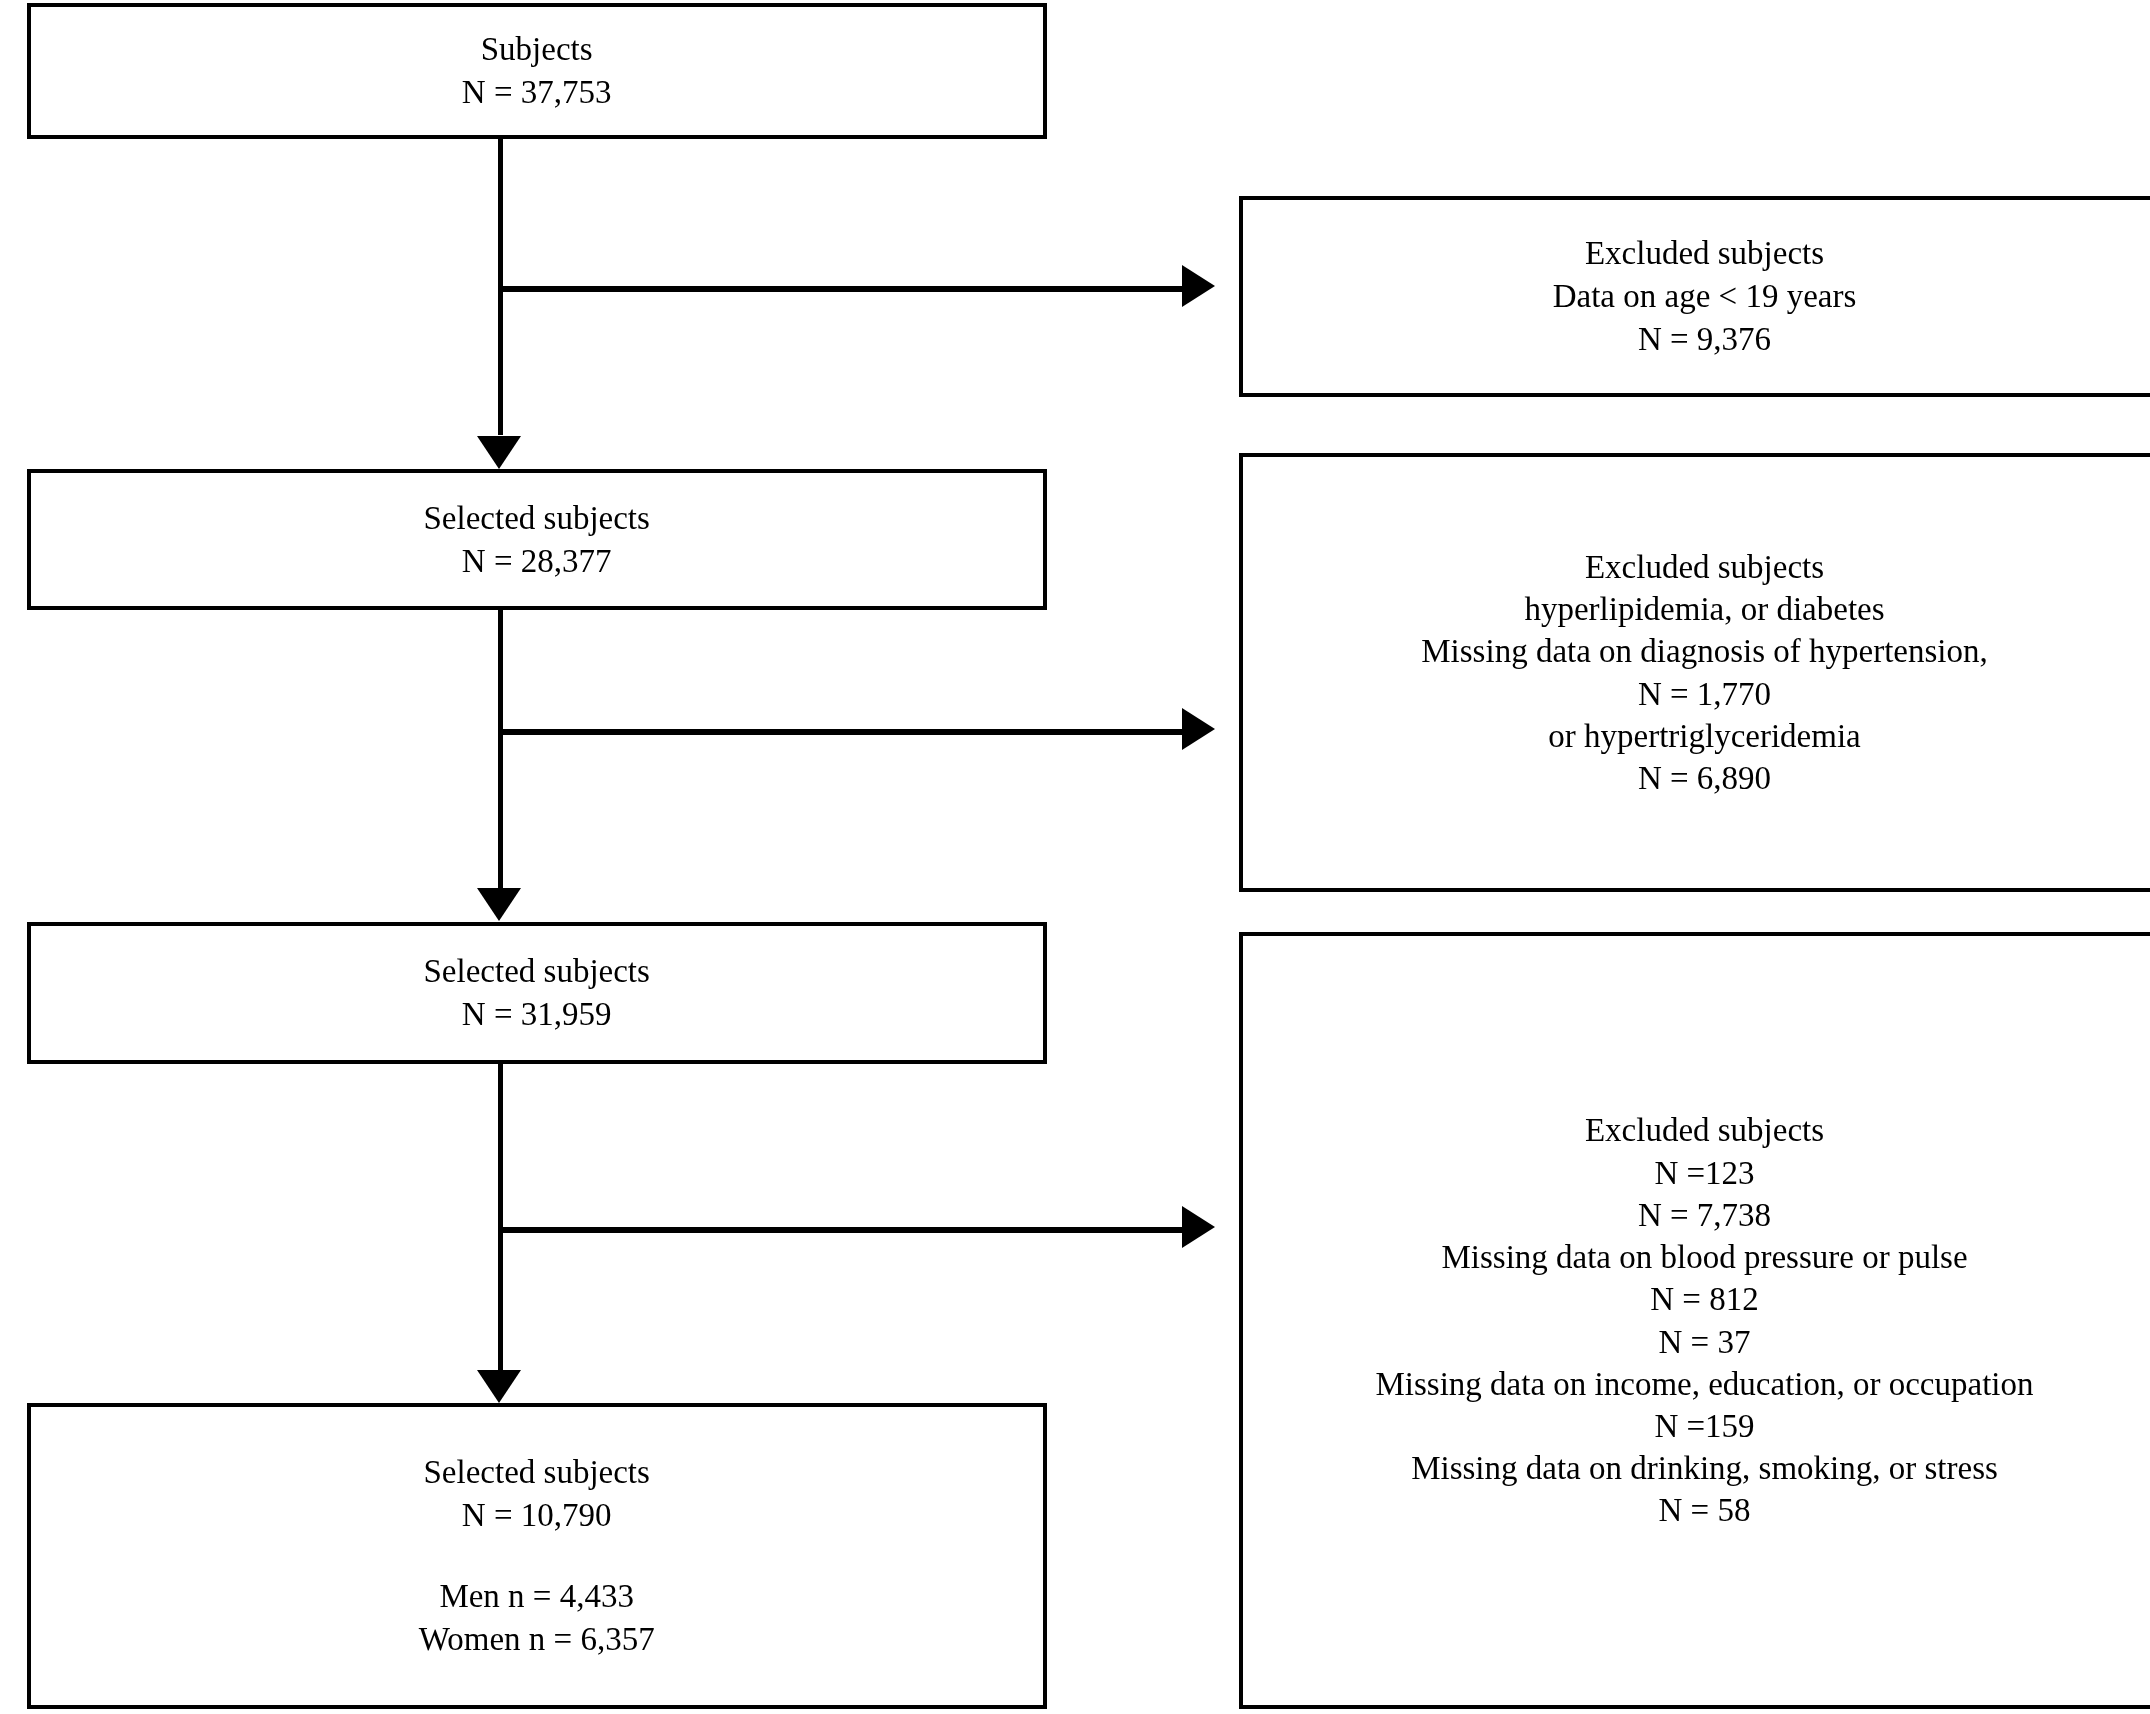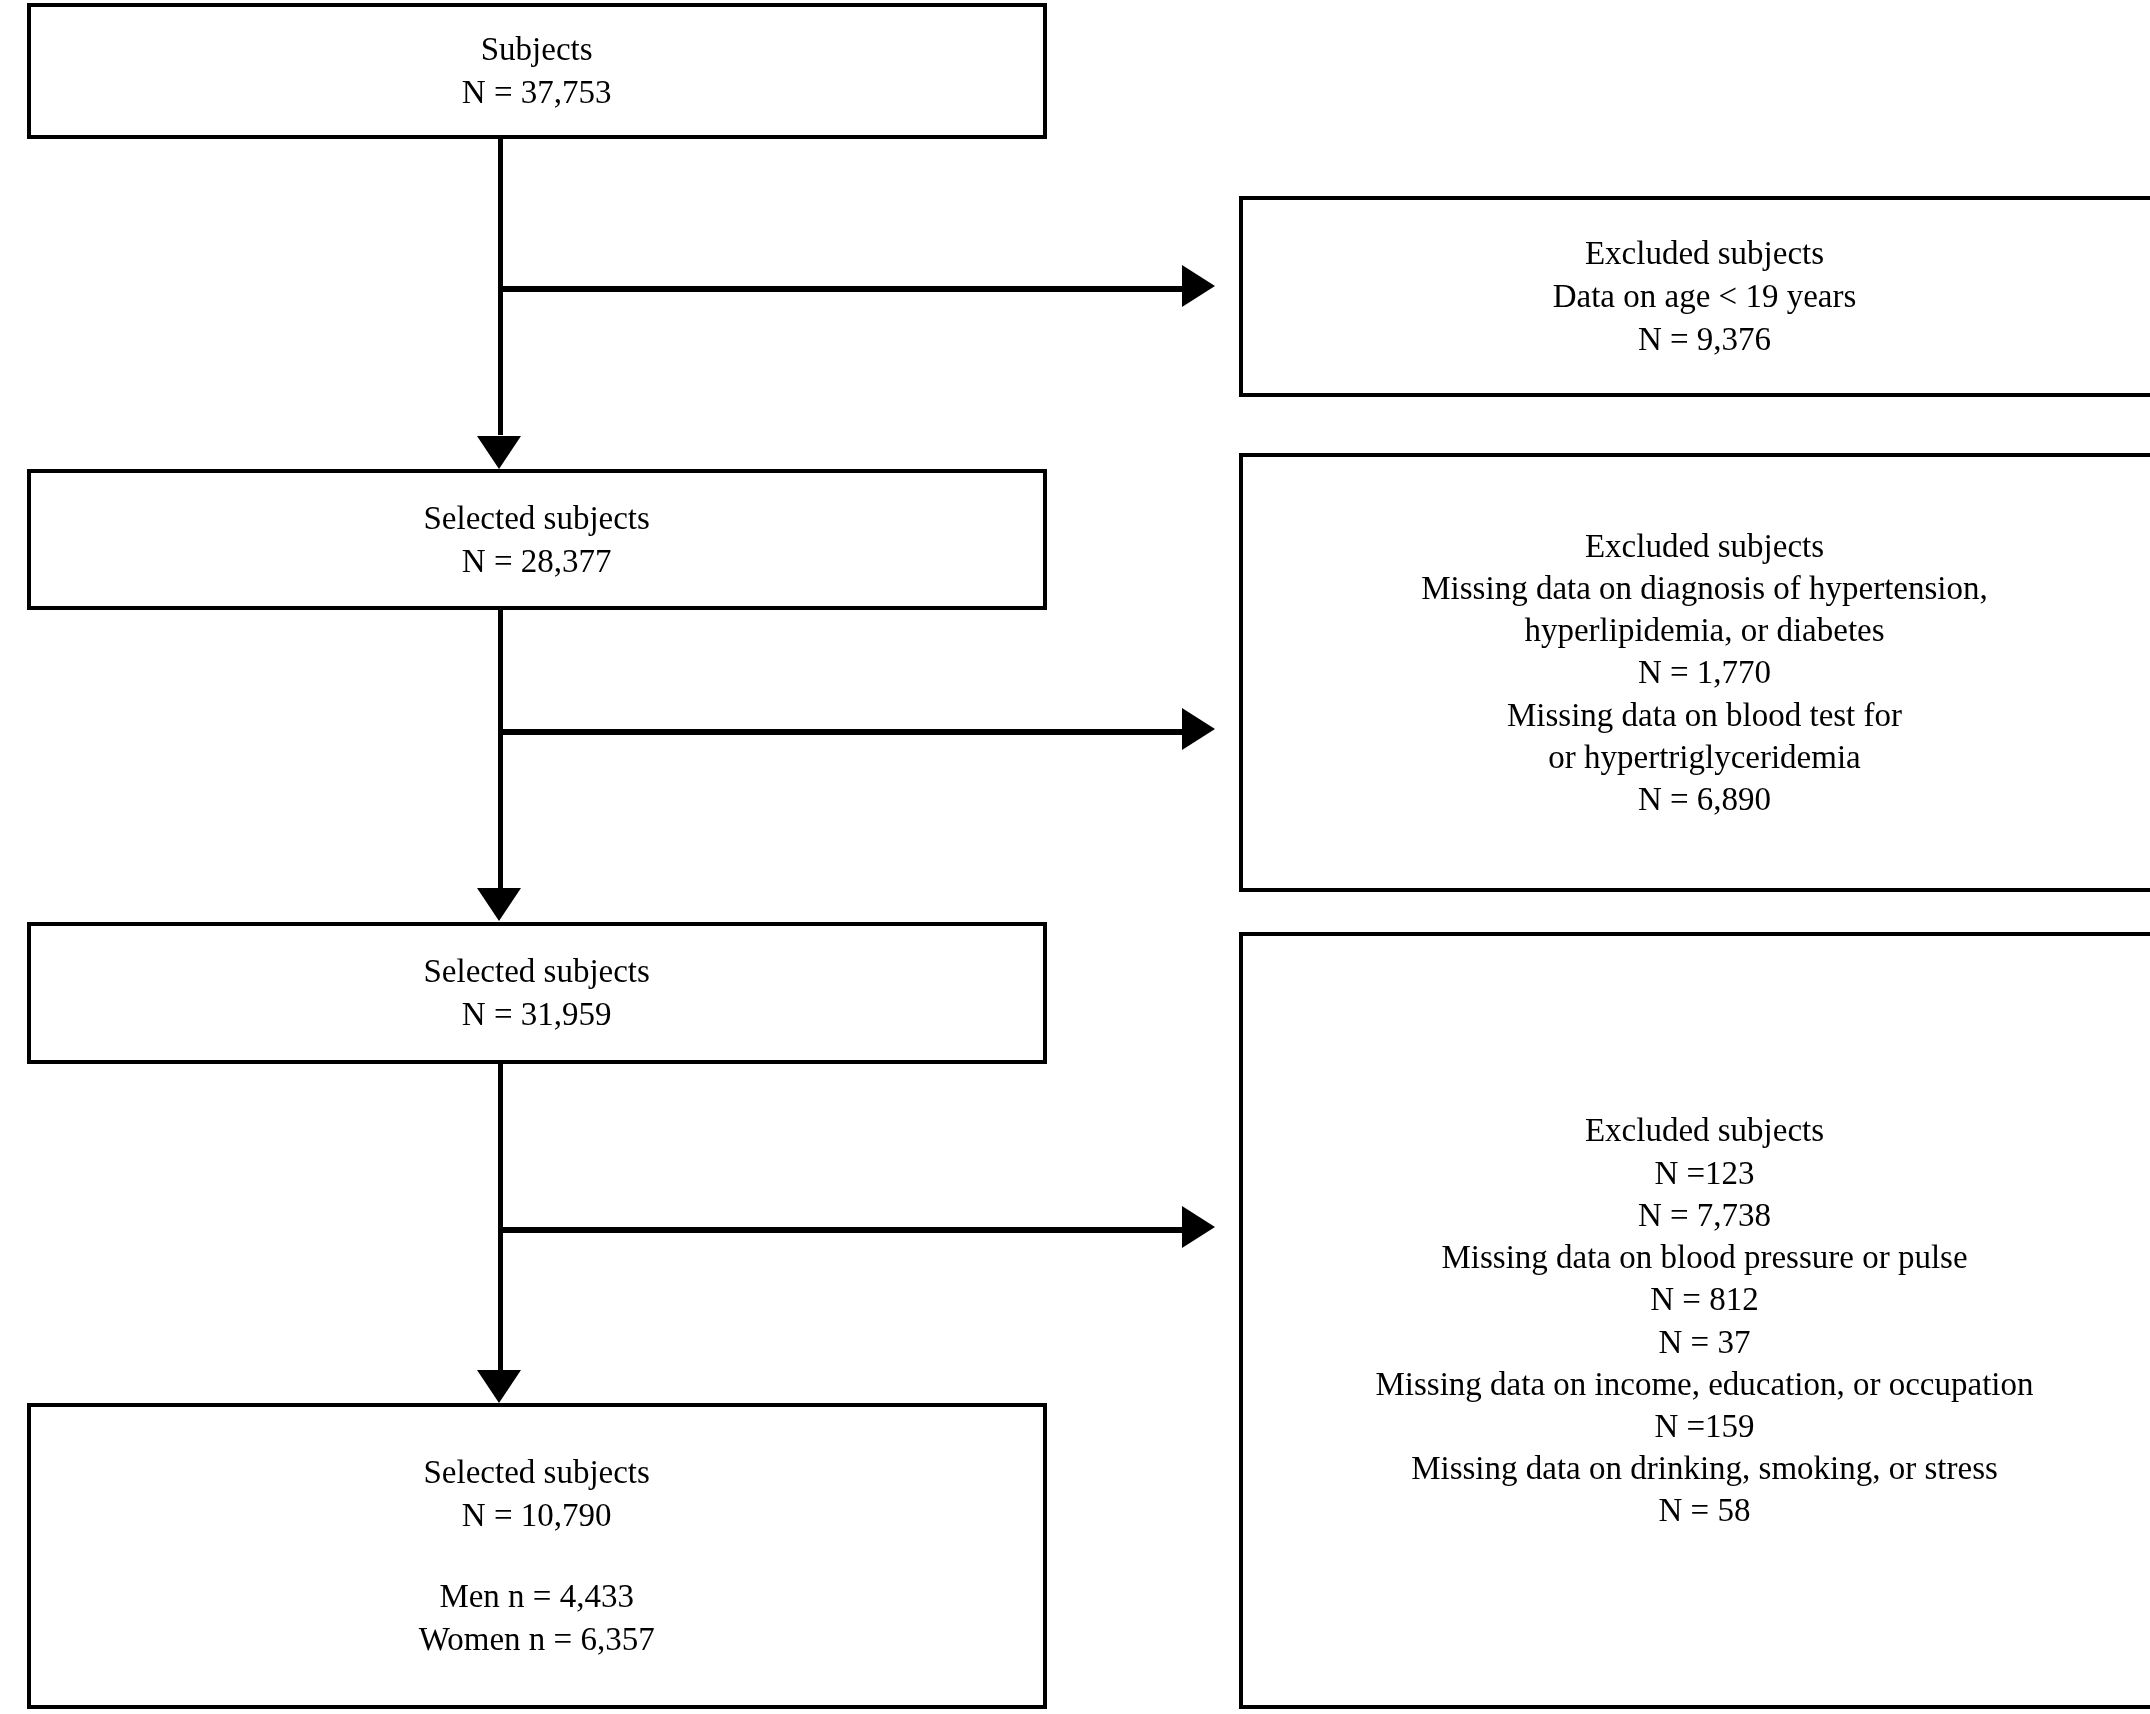--- a/index.html
+++ b/index.html
@@ -100,24 +100,23 @@
   </div>
 
   <div class="node" id="node-excluded-1">
     <span class="line">Excluded subjects</span>
     <span class="line">Data on age &lt; 19 years</span>
     <span class="line">N = 9,376</span>
   </div>
 
   <div class="node" id="node-excluded-2">
     <span class="line">Excluded subjects</span>
+    <span class="line">hyperlipidemia, or diabetes</span>
     <span class="line">Missing data on diagnosis of  hypertension,</span>
-    <span class="line">hyperlipidemia, or diabetes</span>
     <span class="line">N = 1,770</span>
-    <span class="line">Missing data on blood test for</span>
     <span class="line">or hypertriglyceridemia</span>
     <span class="line">N = 6,890</span>
   </div>
 
   <div class="node" id="node-excluded-3">
     <span class="line">Excluded subjects</span>
     <span class="line">N =123</span>
     <span class="line">N = 7,738</span>
     <span class="line">Missing data on blood pressure or pulse</span>
     <span class="line">N = 812</span>

